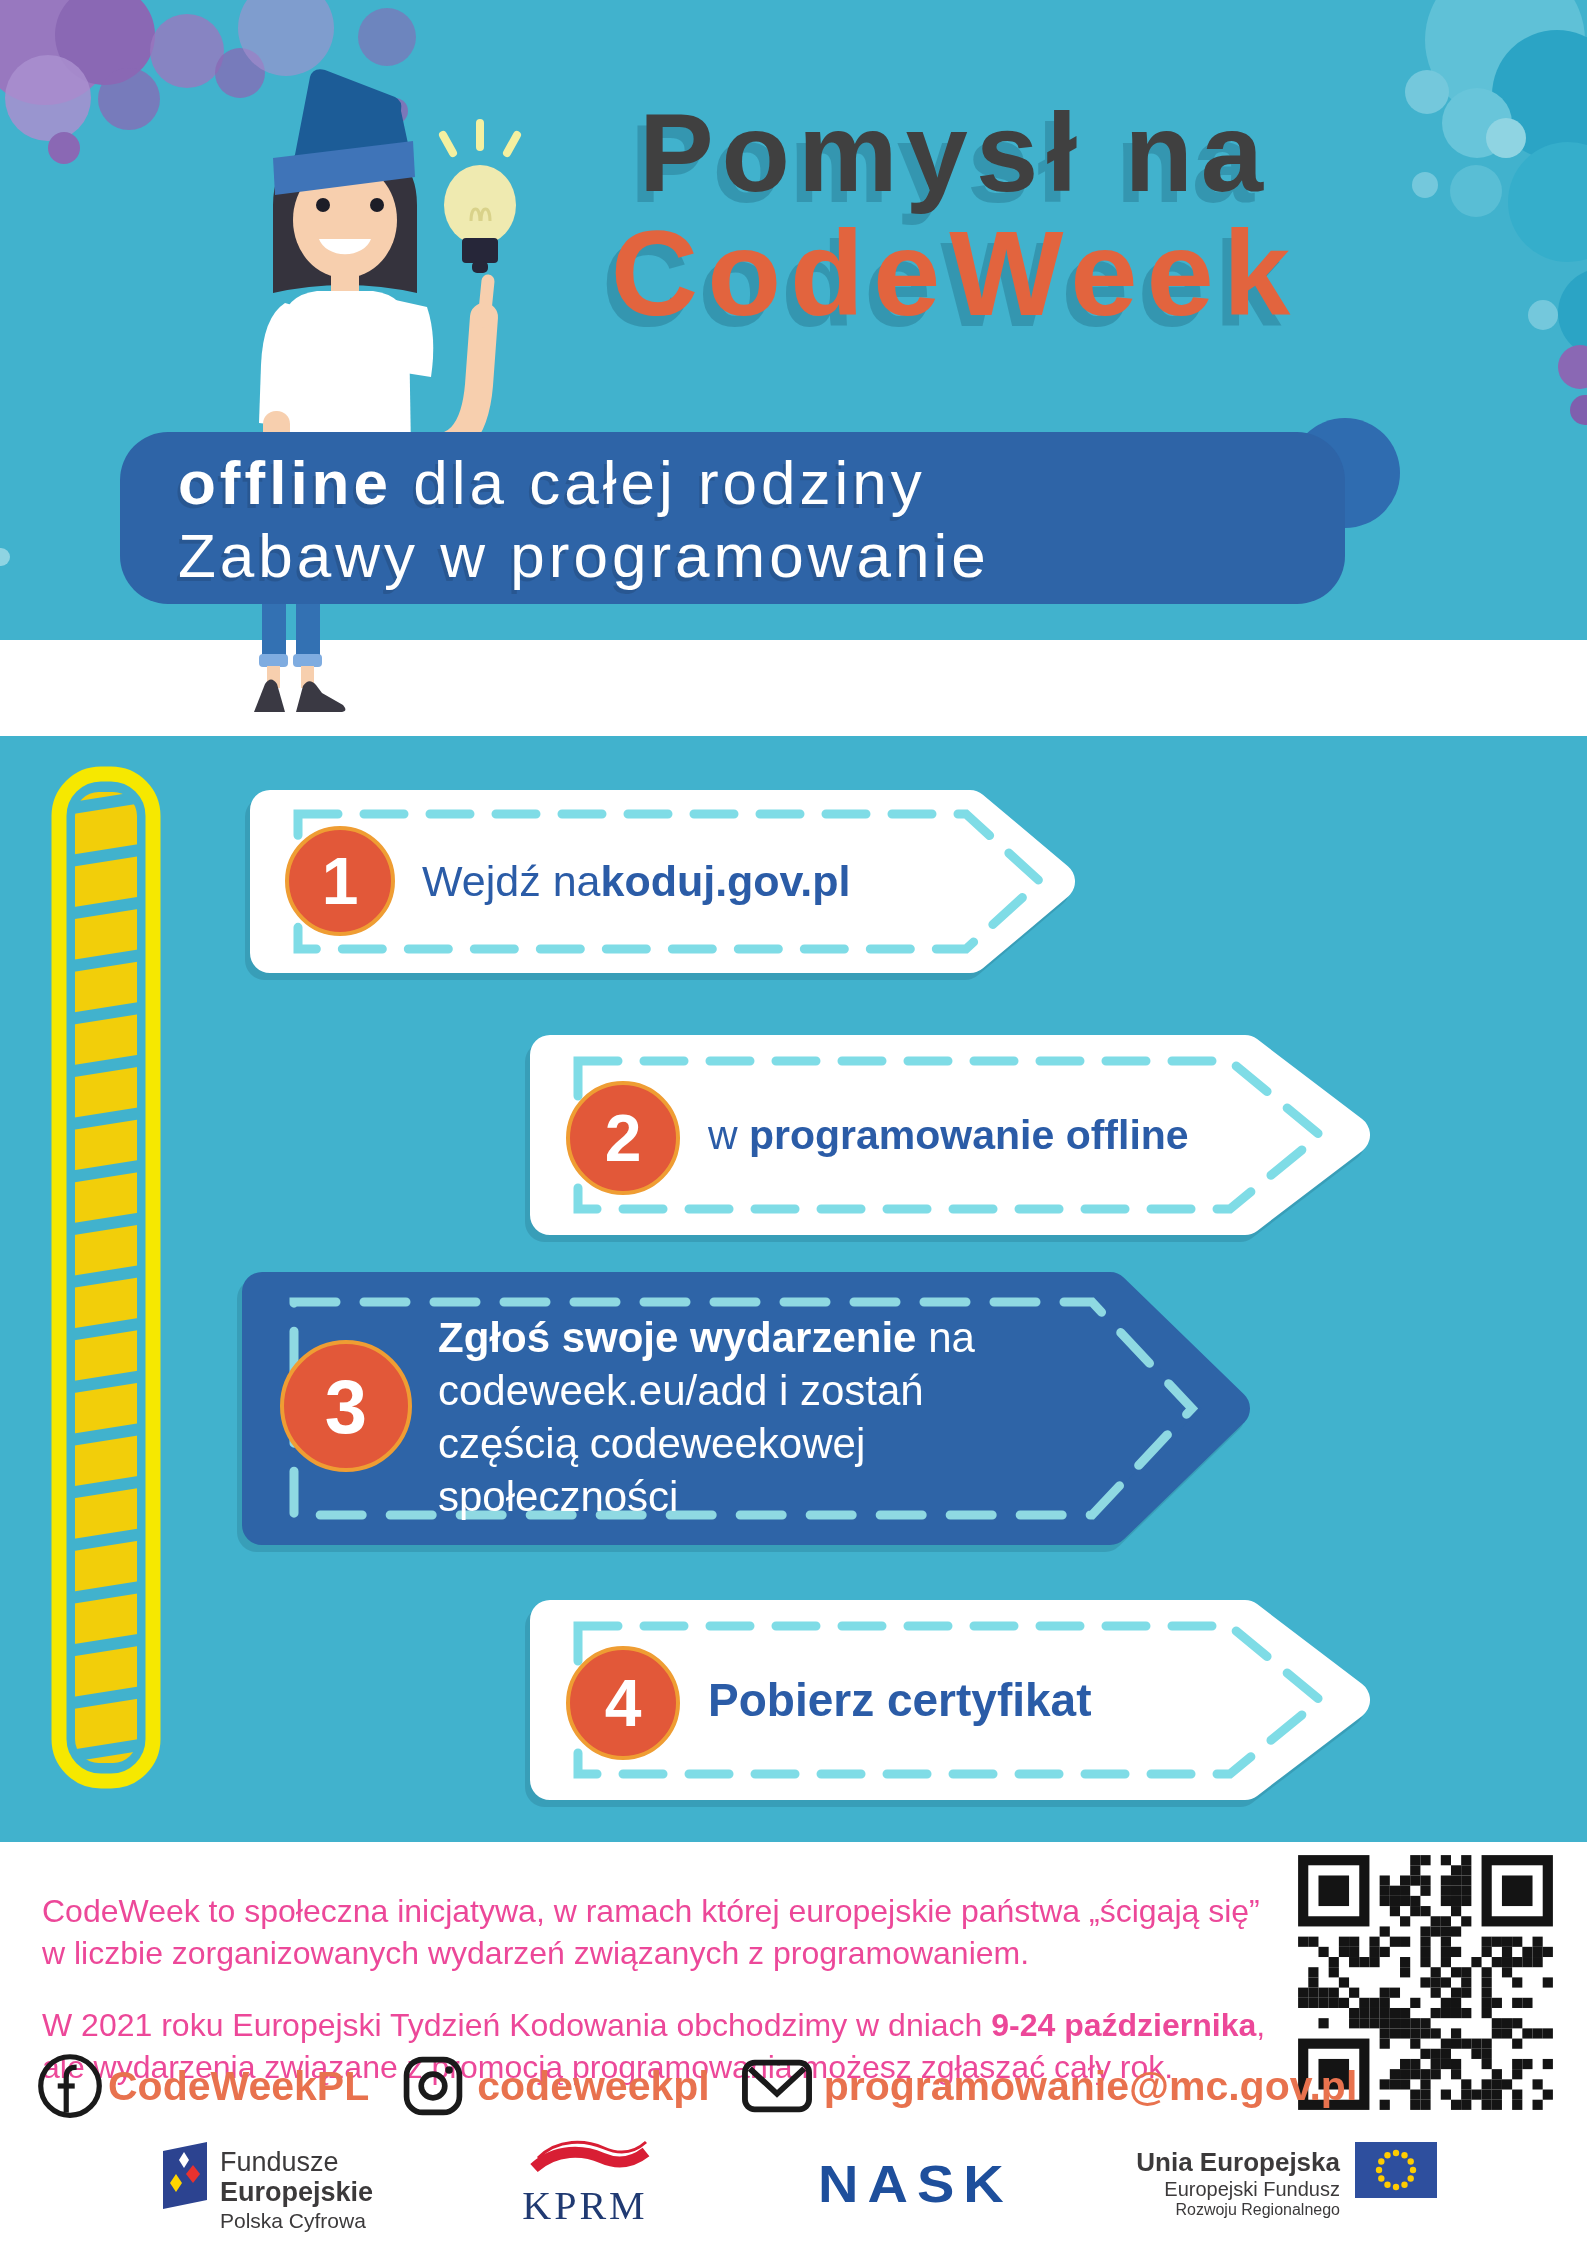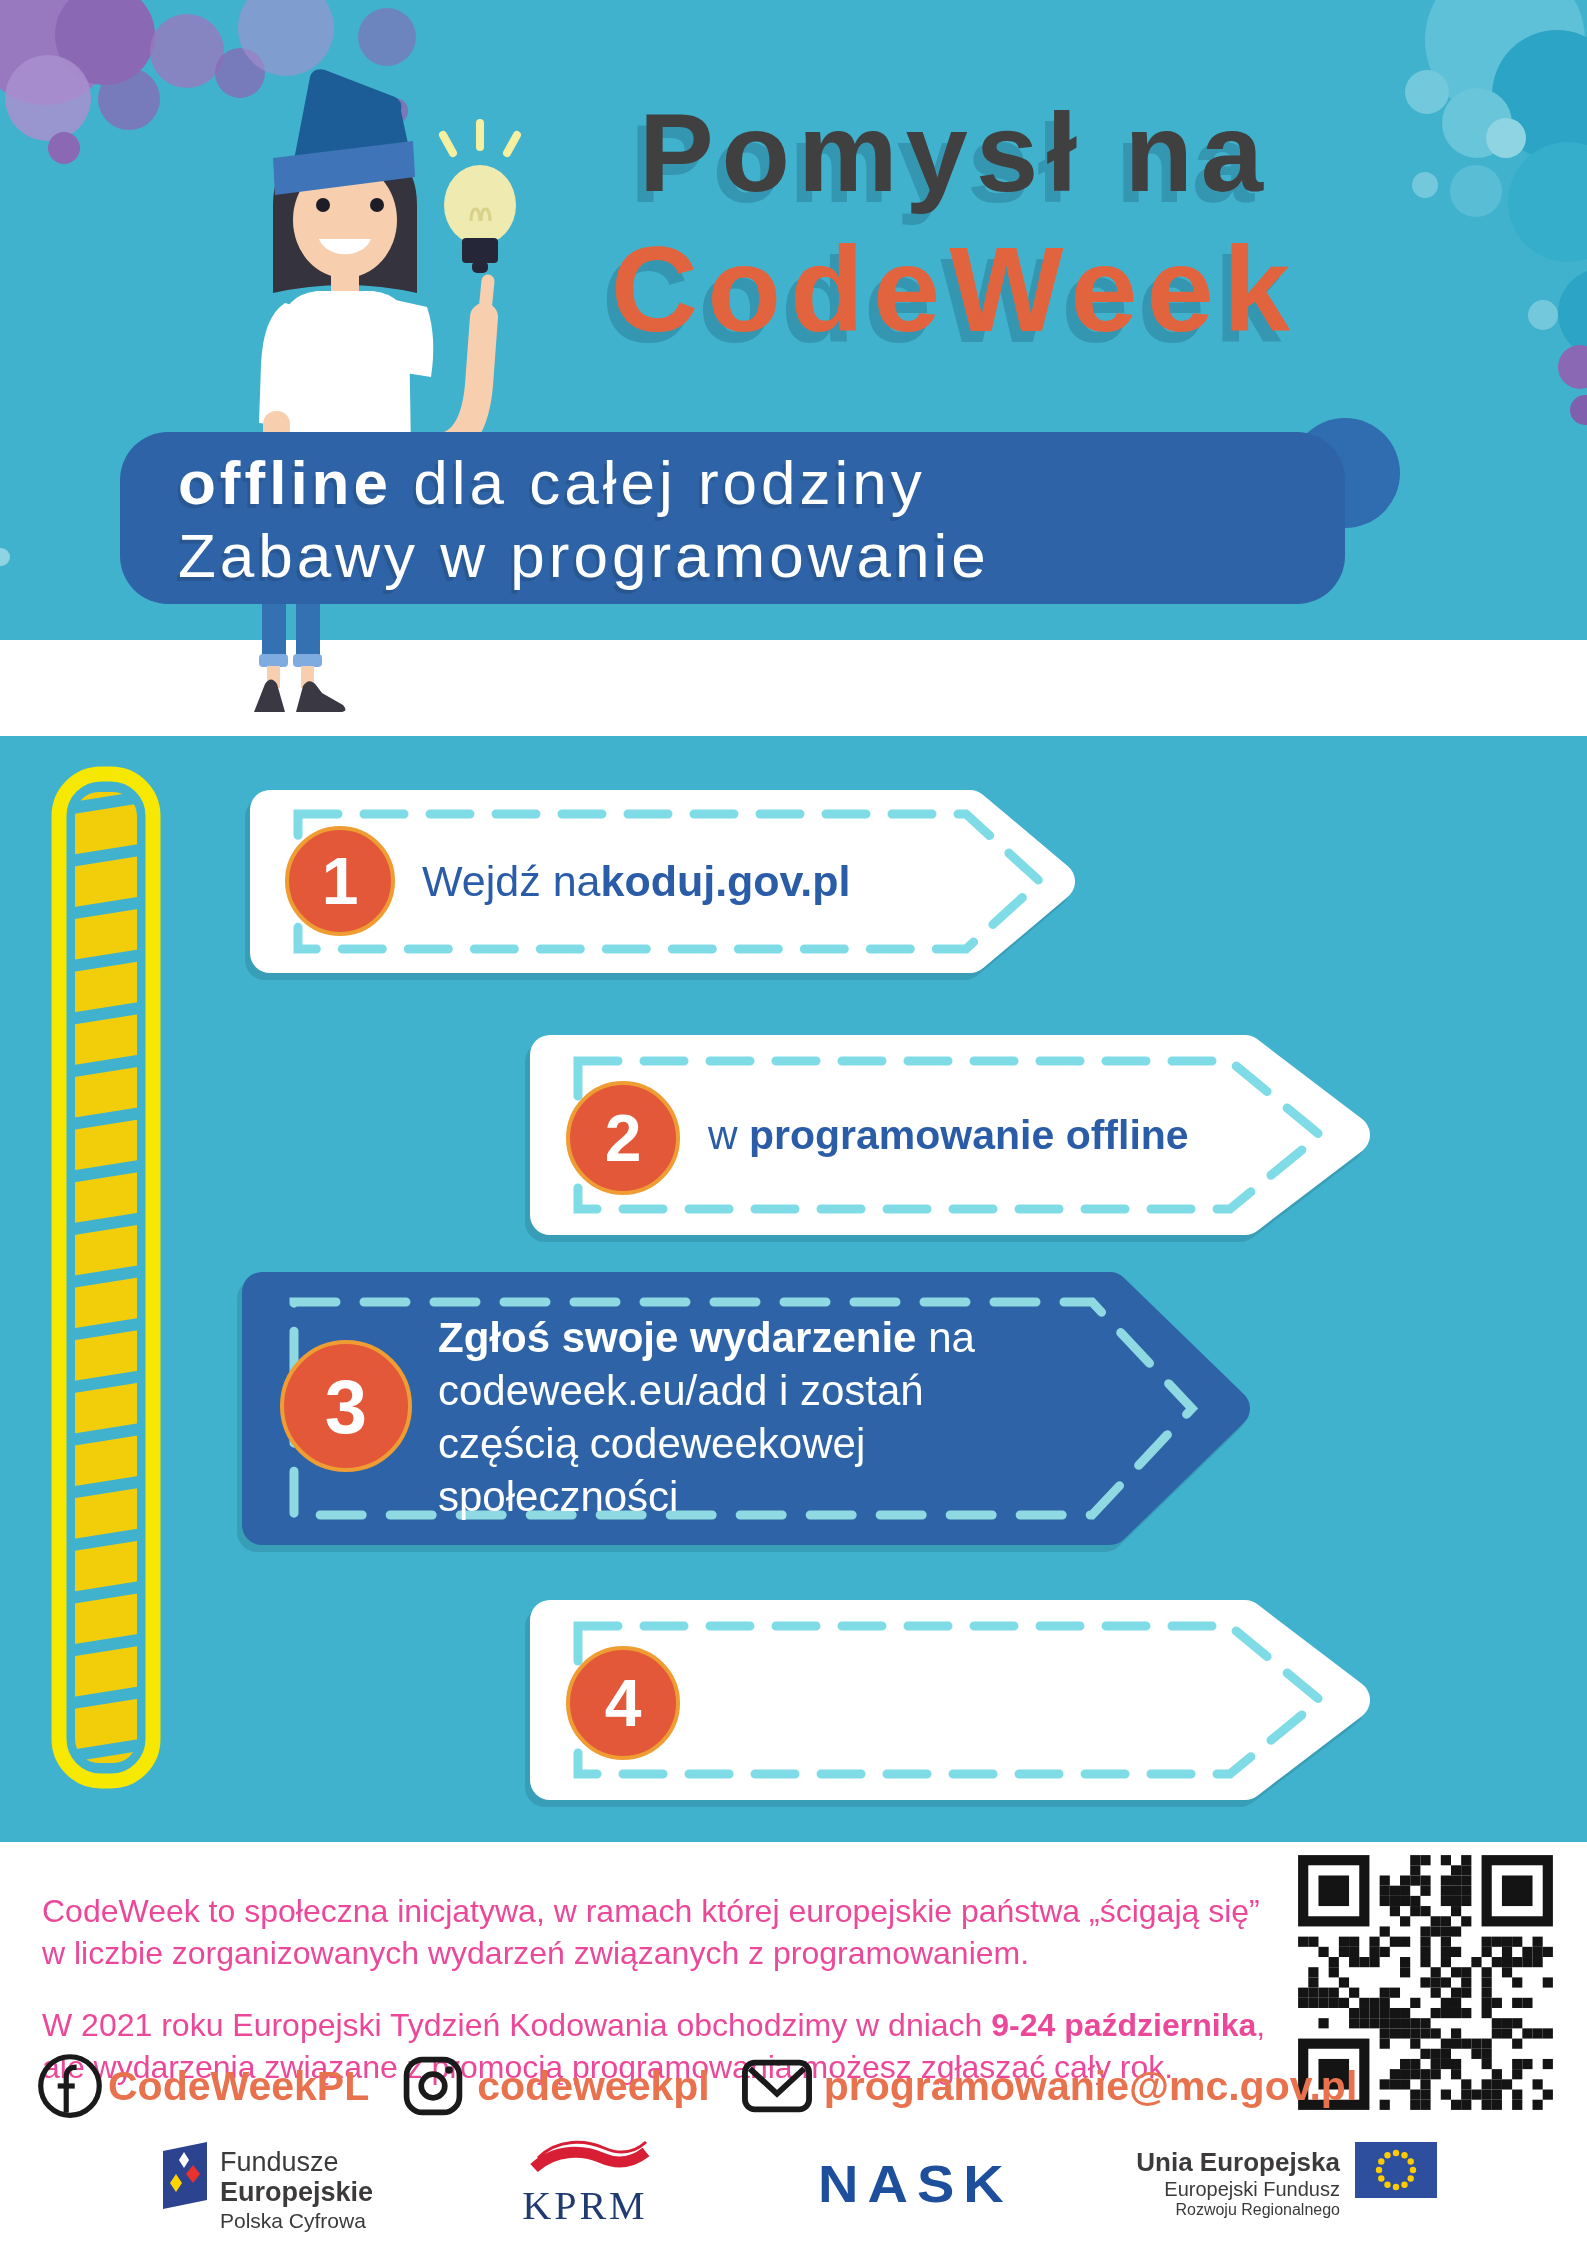--- a/index.html
+++ b/index.html
@@ -6,21 +6,21 @@
   .page{
     position:relative;width:1587px;height:2245px;margin:0 auto;
     background:#ffffff;overflow:hidden;
     font-family:"Liberation Sans", sans-serif;
   }
   .teal-header{position:absolute;left:0;top:0;width:1587px;height:640px;background:#41b2cd;}
   .teal-main{position:absolute;left:0;top:736px;width:1587px;height:1106px;background:#41b2cd;}
   .bubble{position:absolute;border-radius:50%;}
   .title{position:absolute;left:520px;top:96px;width:870px;text-align:center;font-weight:bold;line-height:1.02;}
   .title .l1{font-size:112px;color:#404040;letter-spacing:8px;text-shadow:-9px 11px 0 rgba(20,80,100,0.28);}
-  .title .l2{font-size:121px;color:#e2643e;letter-spacing:9px;margin-top:18px;text-shadow:-9px 11px 0 rgba(20,80,100,0.28);}
+  .title .l2{font-size:121px;color:#e2643e;letter-spacing:9px;margin-top:2px;text-shadow:-9px 11px 0 rgba(20,80,100,0.28);}
   .banner{
     position:absolute;left:120px;top:432px;width:1225px;height:172px;background:#2e64a7;border-radius:48px;
     color:#fff;font-size:62px;letter-spacing:4px;line-height:1.18;padding:14px 0 0 58px;box-sizing:border-box;
     text-shadow:-3px 4px 0 rgba(0,0,0,0.12);z-index:5;
   }
   .girl,.legs{position:absolute;z-index:3;}
   .ladder{position:absolute;left:50px;top:765px;z-index:1;}
   .step{position:absolute;z-index:2;}
   .step svg.arrow{position:absolute;left:0;top:0;filter:drop-shadow(-5px 7px rgba(28,88,108,0.22));}
   .badge{
@@ -190,20 +190,23 @@
   </div>
 
   <div class="step" style="left:530px;top:1600px;width:840px;height:200px;">
     <svg class="arrow" width="840" height="200" viewBox="0 0 840 200">
       <path d="M20,20 L715,20 L820,100 L715,180 L20,180 Z" fill="#ffffff" stroke="#ffffff" stroke-width="40" stroke-linejoin="round"></path>
       <path d="M48,26 L700,26 L790,100 L700,174 L48,174 Z" fill="none" stroke="#7fdce6" stroke-width="9" stroke-dasharray="40 26" stroke-linecap="round"></path>
     </svg>
     <div class="badge" style="left:36px;top:46px;width:106px;height:106px;font-size:66px;">
       <span>4</span>
     </div>
+    <div class="steptext" style="left:178px;top:0;height:200px;display:flex;align-items:center;font-size:46px;">
+        <b>Pobierz certyfikat</b>
+      </div>
   </div>
 
   <p class="footer-p" style="top:1858px;"><span>CodeWeek to społeczna inicjatywa, w ramach której europejskie państwa „ścigają się”
 w liczbie zorganizowanych wydarzeń związanych z programowaniem.</span></p>
 
   <p class="footer-p" style="top:1972px;"><span>W 2021 roku Europejski Tydzień Kodowania obchodzimy w dniach </span><b>9-24 października</b><span>,
 ale wydarzenia związane z promocją programowania możesz zgłaszać cały rok.</span></p>
 
   <div class="social">
     <svg width="68" height="68" viewBox="0 0 72 72">

